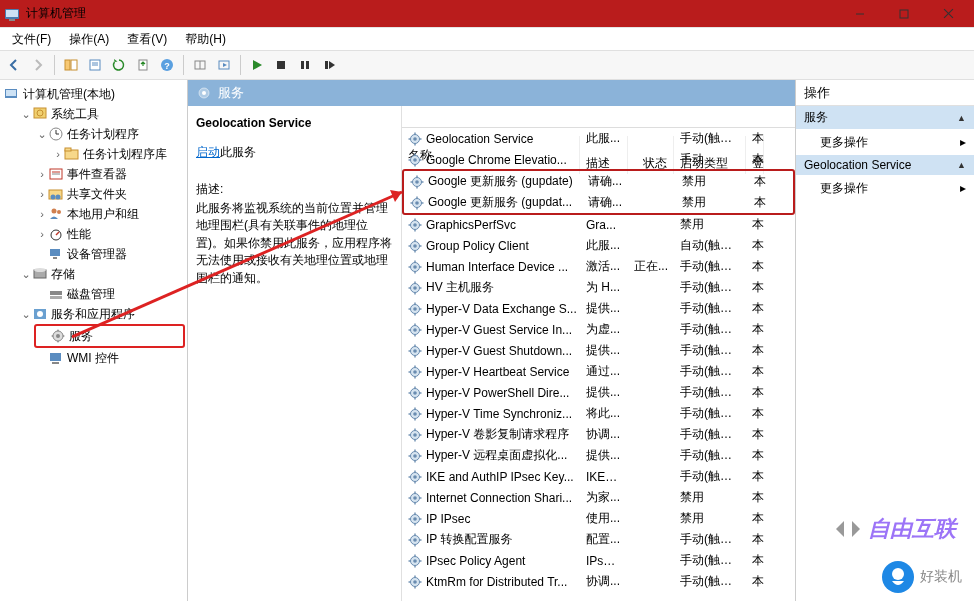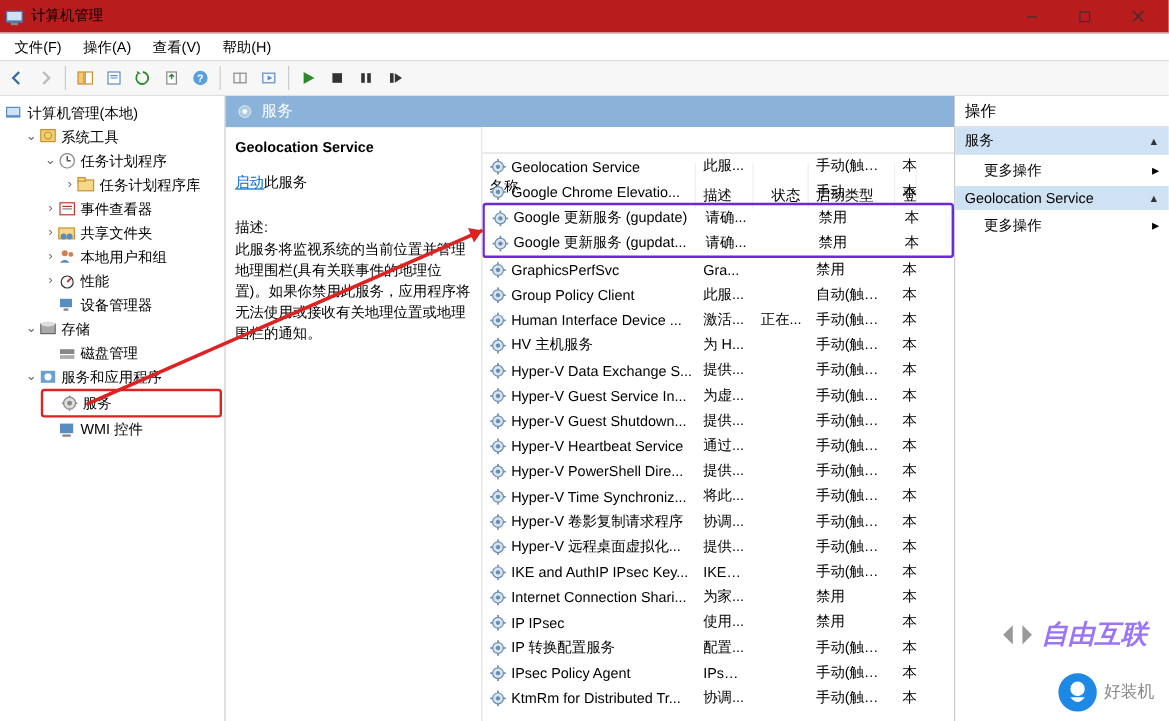--- a/index.html
+++ b/index.html
@@ -41,21 +41,21 @@
 .list-head .col { padding: 19px 6px; border-right: 1px solid #eee; font-size: 12px; margin-top: 30px; }
 .list-body { flex: 1; overflow: hidden; position: relative; }
 .list-row { display: flex; height: 21px; align-items: center; font-size: 12px; }
 .list-row .col { padding: 0 6px; white-space: nowrap; overflow: hidden; text-overflow: ellipsis; }
 .col-name { width: 178px; display: flex; align-items: center; }
 .col-desc { width: 48px; }
 .col-status { width: 46px; text-align: right; }
 .col-startup { width: 72px; }
 .col-logon { width: 18px; }
 .gear-icon { width: 14px; height: 14px; margin-right: 4px; flex-shrink: 0; }
-.highlight-group { border: 2px solid #6d28d9; border-radius: 3px; margin: -1px 0; }
+.highlight-group { border: 2px solid #b91c1c; border-radius: 3px; margin: -1px 0; }
 
 .actions-pane { width: 178px; display: flex; flex-direction: column; }
 .actions-title { height: 26px; padding: 4px 8px; font-size: 13px; background: #fff; border-bottom: 1px solid #e0e0e0; }
 .actions-section-head { background: #cfe2f3; padding: 3px 8px; display: flex; justify-content: space-between; align-items: center; font-size: 12px; }
 .actions-indent { padding: 4px 0 4px 24px; font-size: 12px; line-height: 18px; }
 .tri { font-size: 9px; color: #333; }
 
 .arrow-line { position: absolute; pointer-events: none; }
 
 .watermark { position: absolute; right: 18px; bottom: 56px; display: flex; align-items: center; gap: 4px; opacity: 0.85; }

